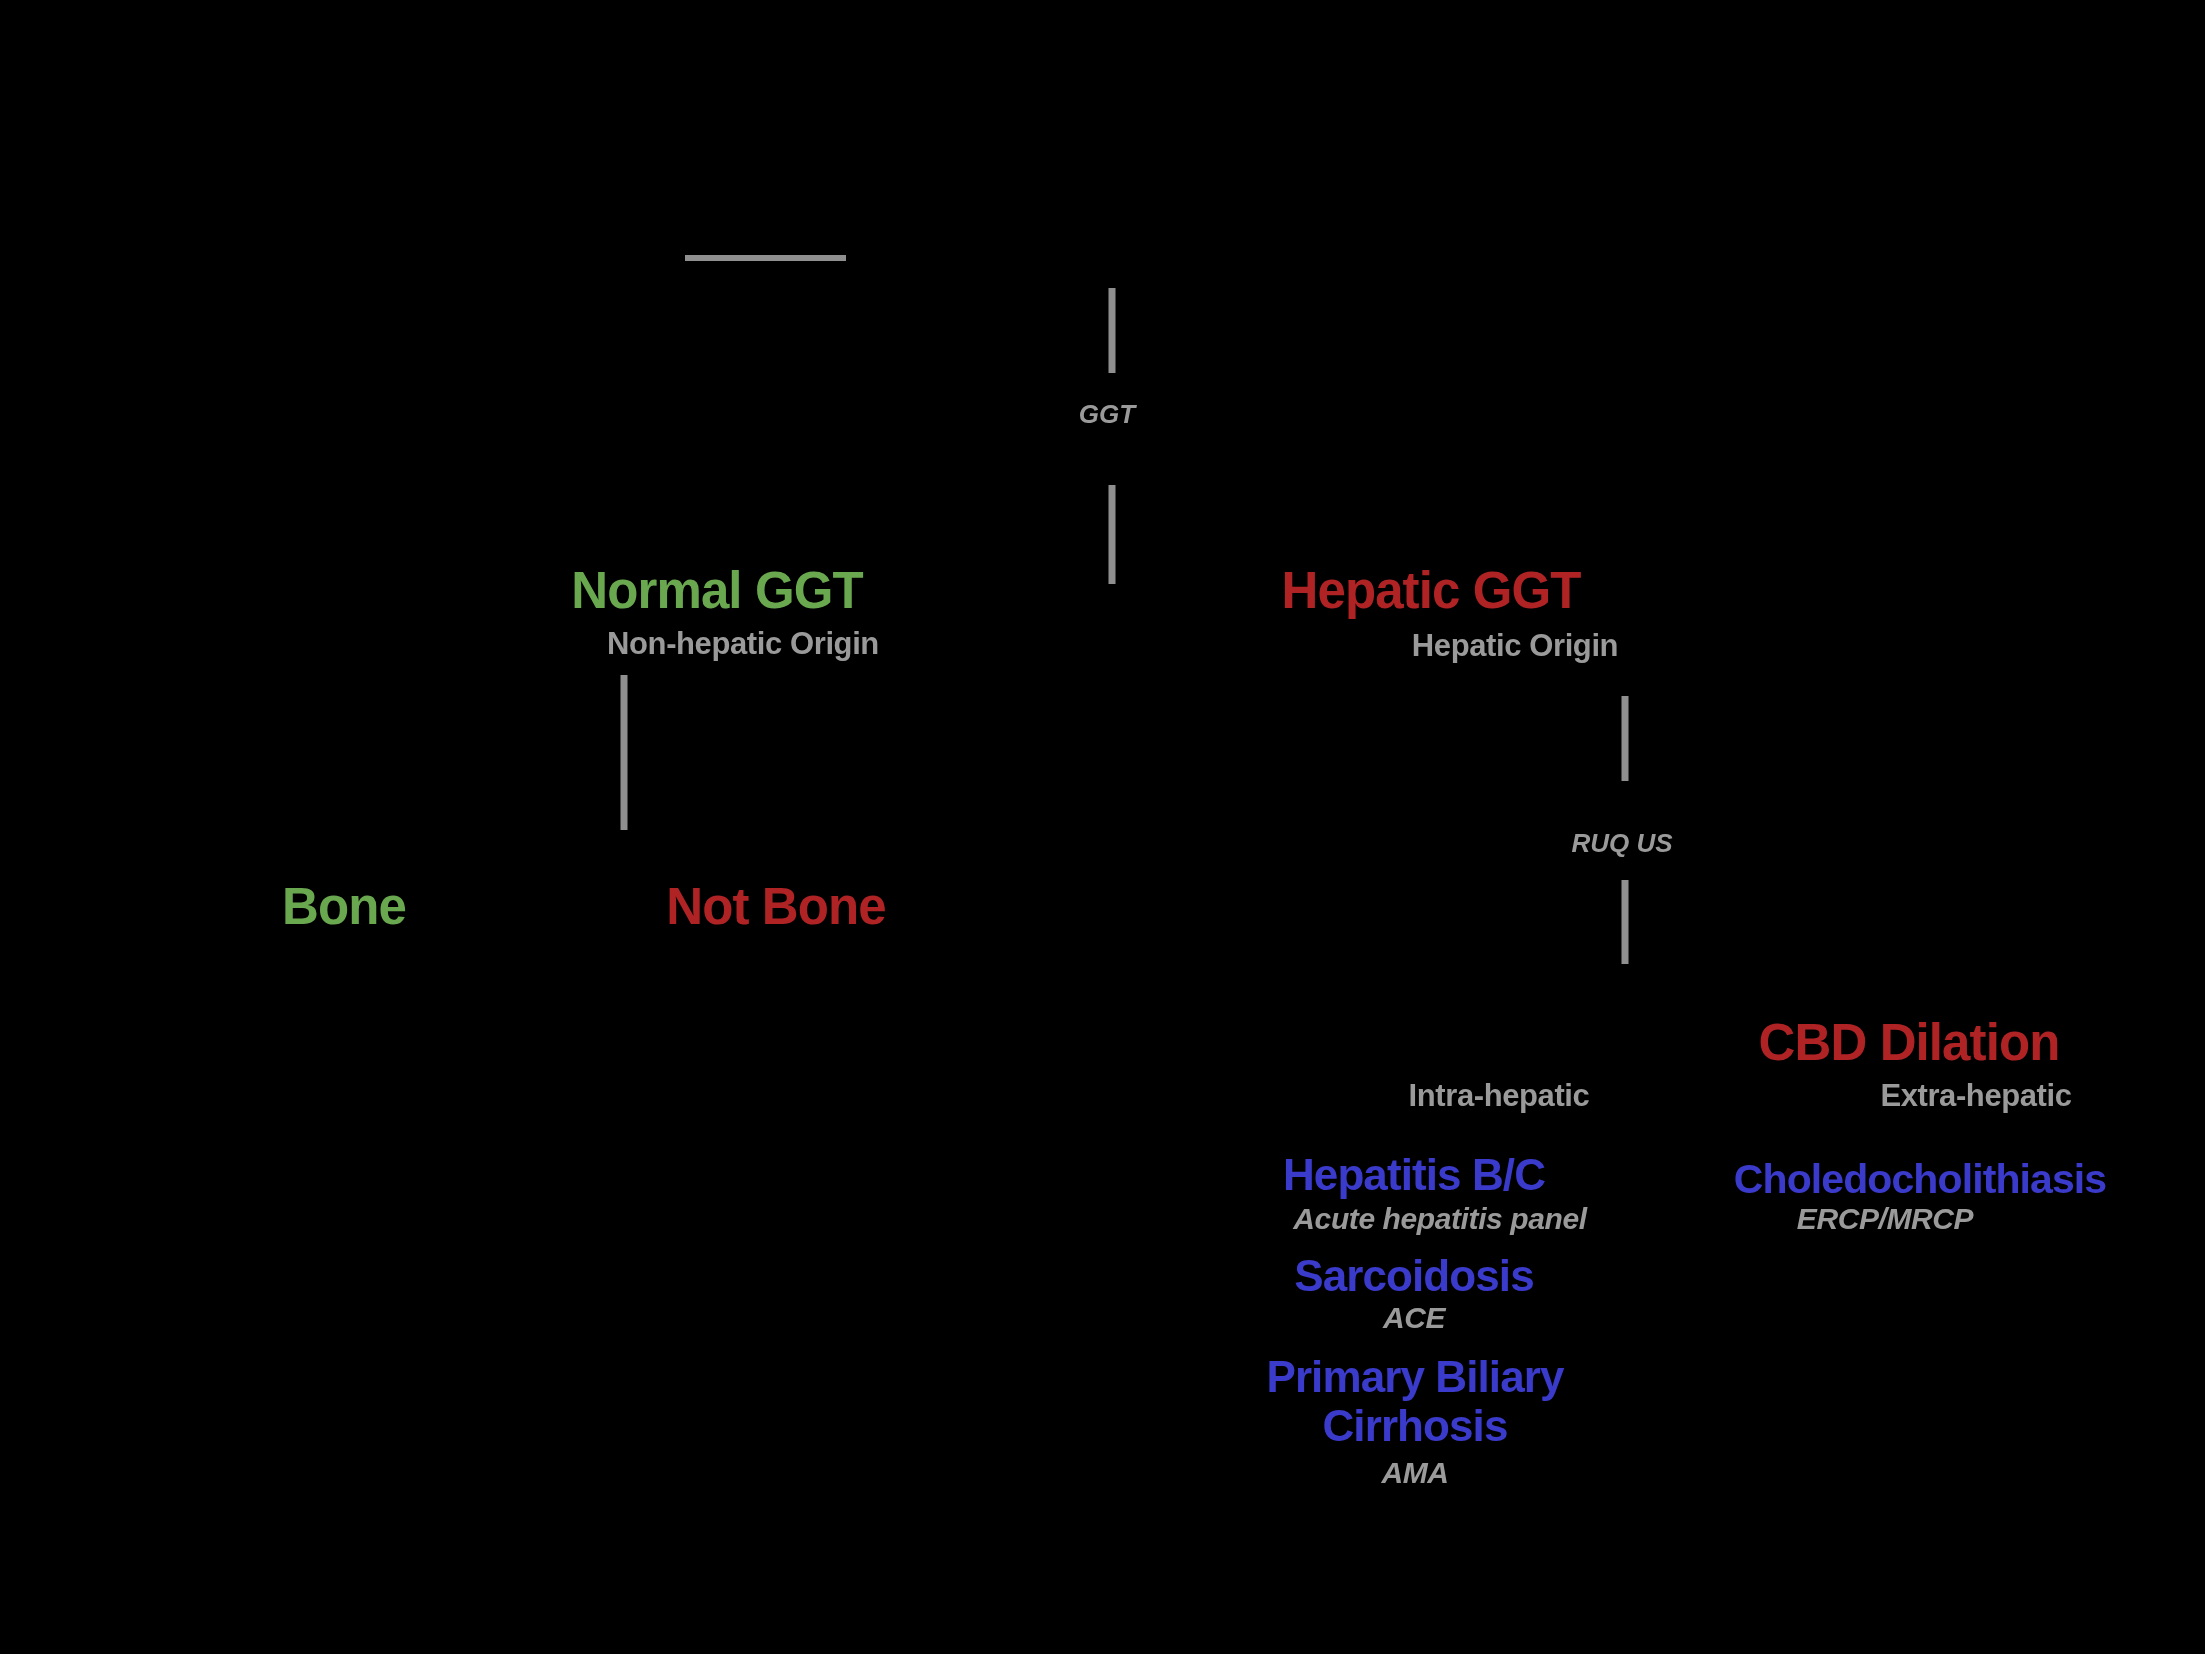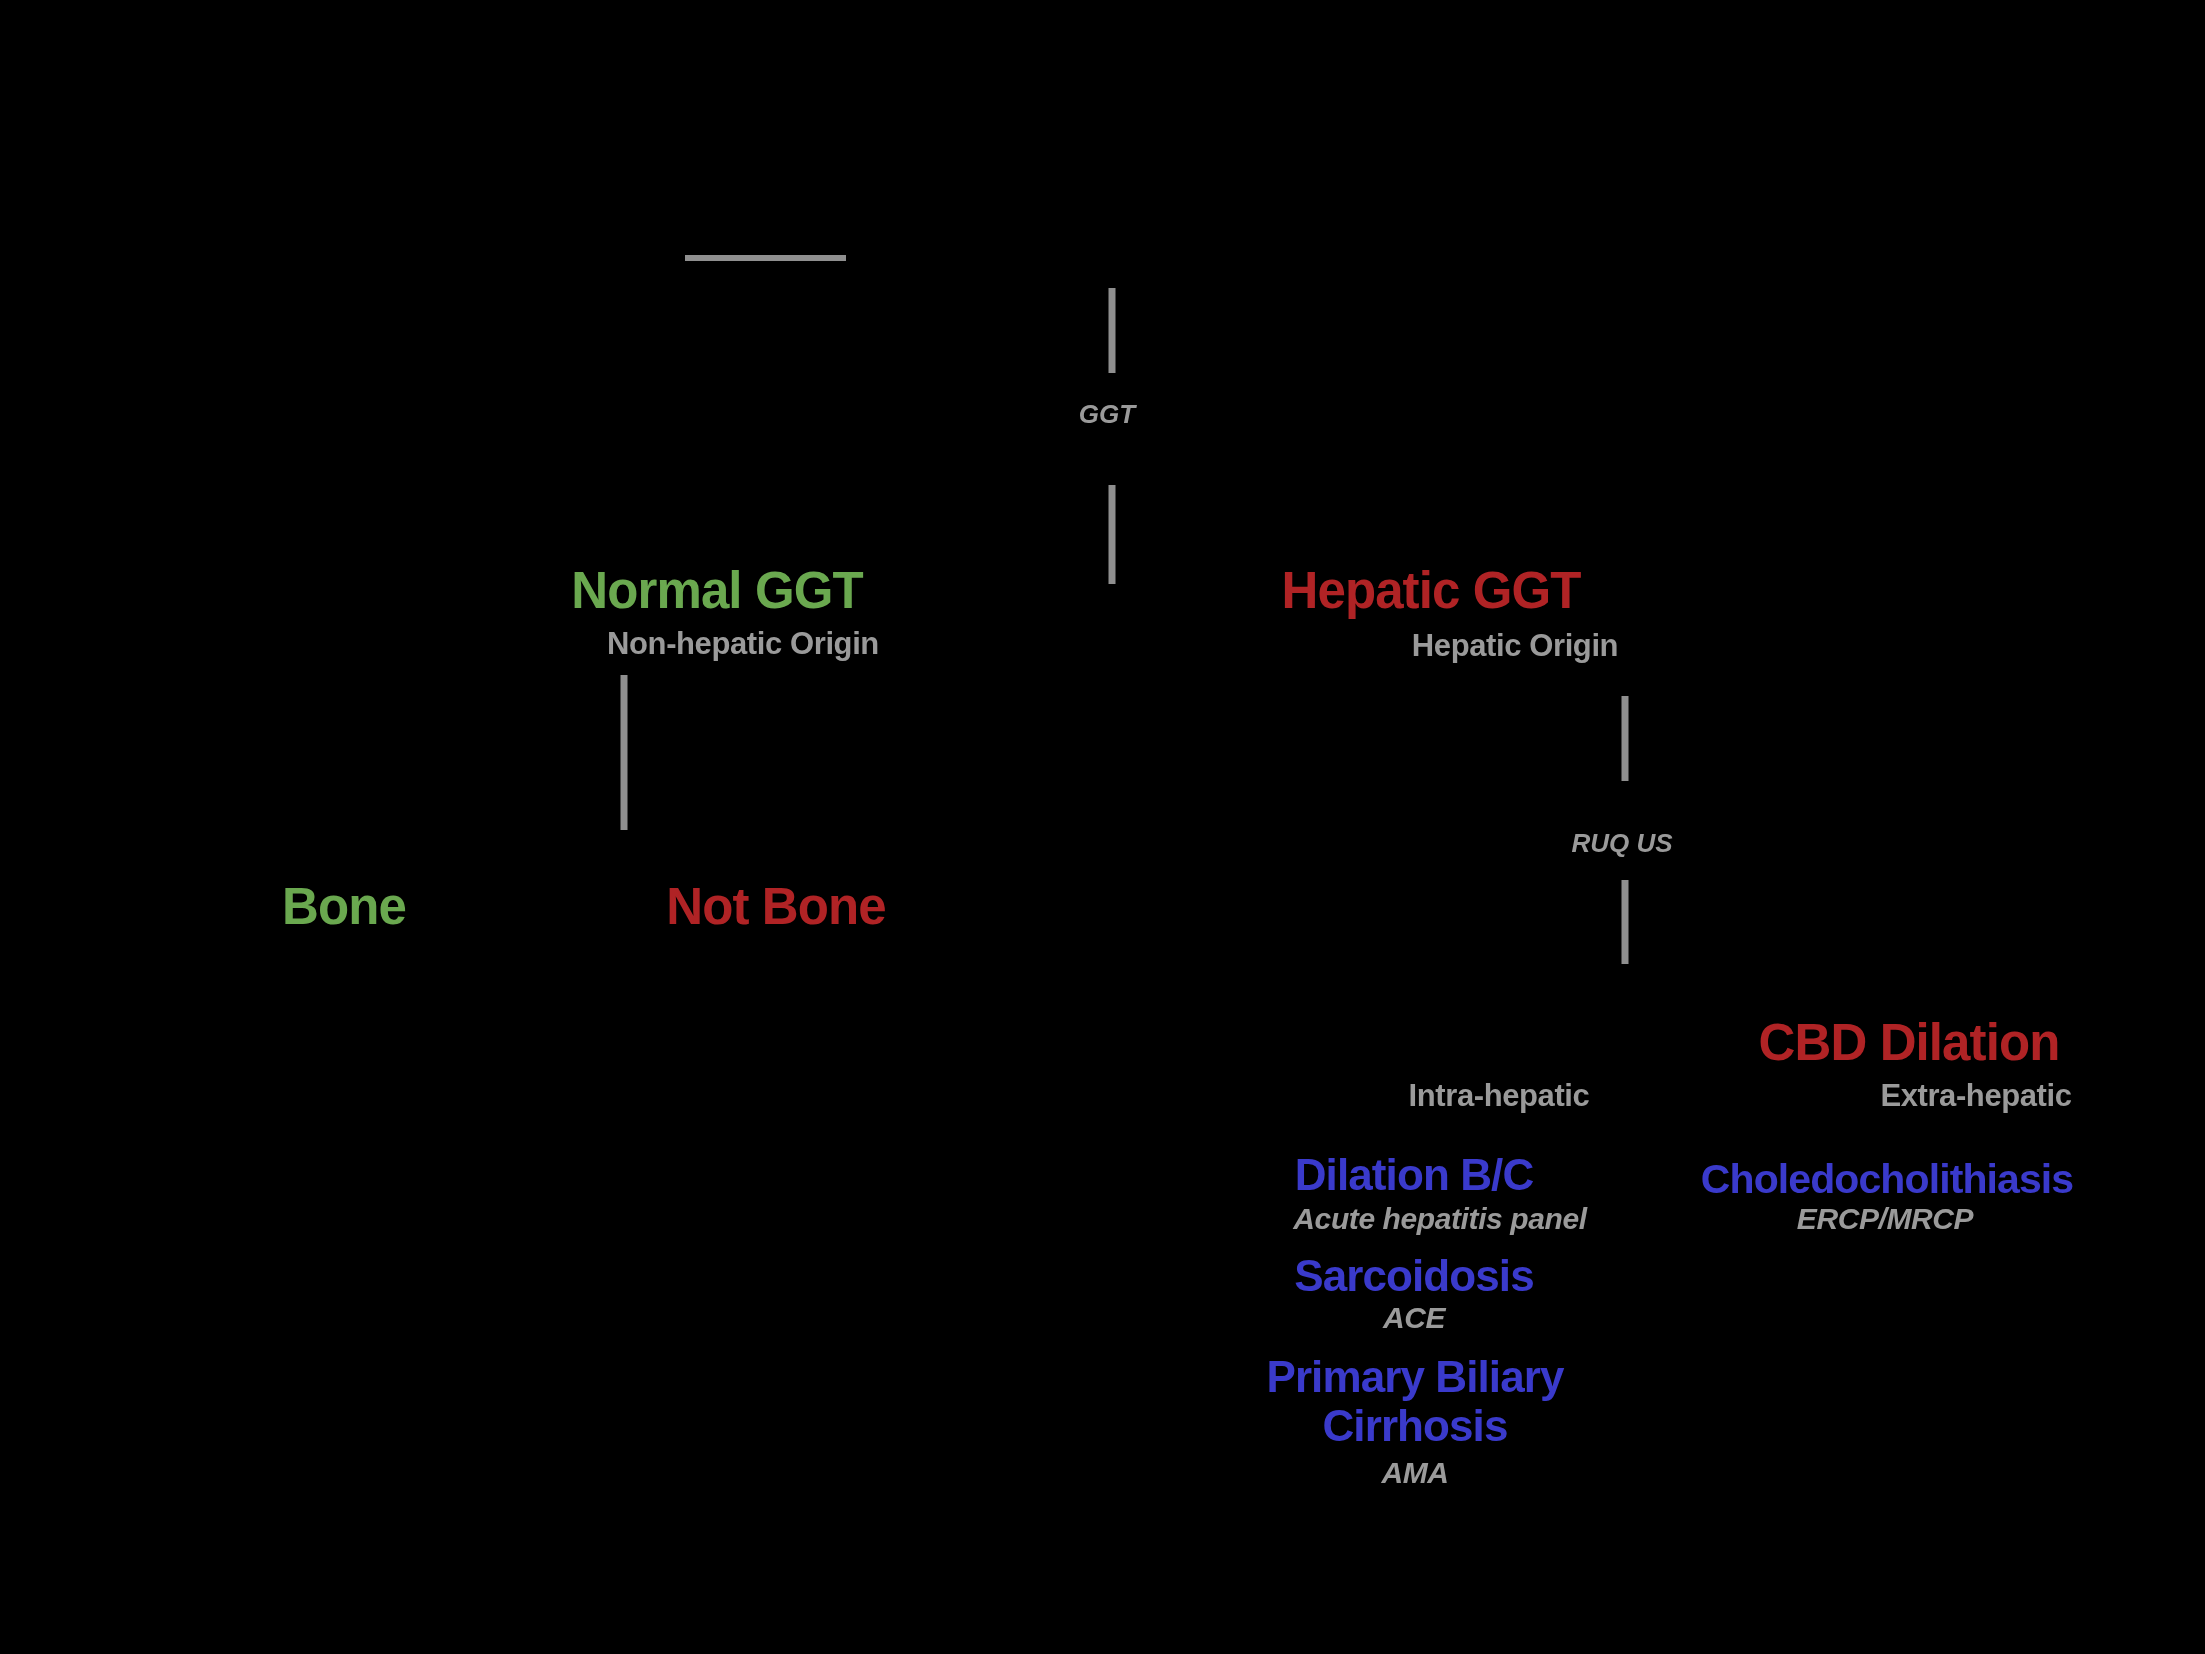--- a/index.html
+++ b/index.html
@@ -39,21 +39,21 @@
     font-style: italic;
     font-size: 26px;
     color: var(--gray, #9a9a9a);
   }
   .dx {
     font-weight: bold;
     font-size: 44px;
     color: var(--blue, #3a3acb);
     letter-spacing: -0.9px;
   }
-  .dx.small { font-size: 41px; }
+  .dx.small { font-size: 41px; margin-left: 33px; }
   .dx.wrap {
     white-space: normal;
     width: 300px;
     line-height: 1.12;
   }
   .test {
     font-weight: bold;
     font-style: italic;
     font-size: 30px;
     color: var(--gray, #9a9a9a);
@@ -95,21 +95,21 @@
 
   <div class="vline" style="left:1625px; top:696px; height:85px;"></div>
   <div class="node branchlabel" style="left:1622px; top:828px;">RUQ US</div>
   <div class="vline" style="left:1625px; top:880px; height:84px;"></div>
 
   <div class="node sub" style="left:1499px; top:1078px;">Intra-hepatic</div>
 
   <div class="node heading red" style="left:1881px; top:1013px;margin-left:28px;">CBD Dilation</div>
   <div class="node sub" style="left:1976px; top:1078px;">Extra-hepatic</div>
 
-  <div class="node dx" style="left:1414px; top:1150px;">Dilation B/C</div>
+  <div class="node dx" style="left:1414px; top:1150px;">Hepatitis B/C</div>
   <div class="node test" style="left:1412px; top:1202px;margin-left:28px;">Acute hepatitis panel</div>
 
   <div class="node dx" style="left:1414px; top:1251px;">Sarcoidosis</div>
   <div class="node test" style="left:1414px; top:1301px;">ACE</div>
 
   <div class="node dx wrap" style="left:1415px; top:1352px;">Primary Biliary Cirrhosis</div>
   <div class="node test" style="left:1415px; top:1456px;">AMA</div>
 
   <div class="node dx small" style="left:1887px; top:1156px;">Choledocholithiasis</div>
   <div class="node test" style="left:1885px; top:1202px;">ERCP/MRCP</div>

